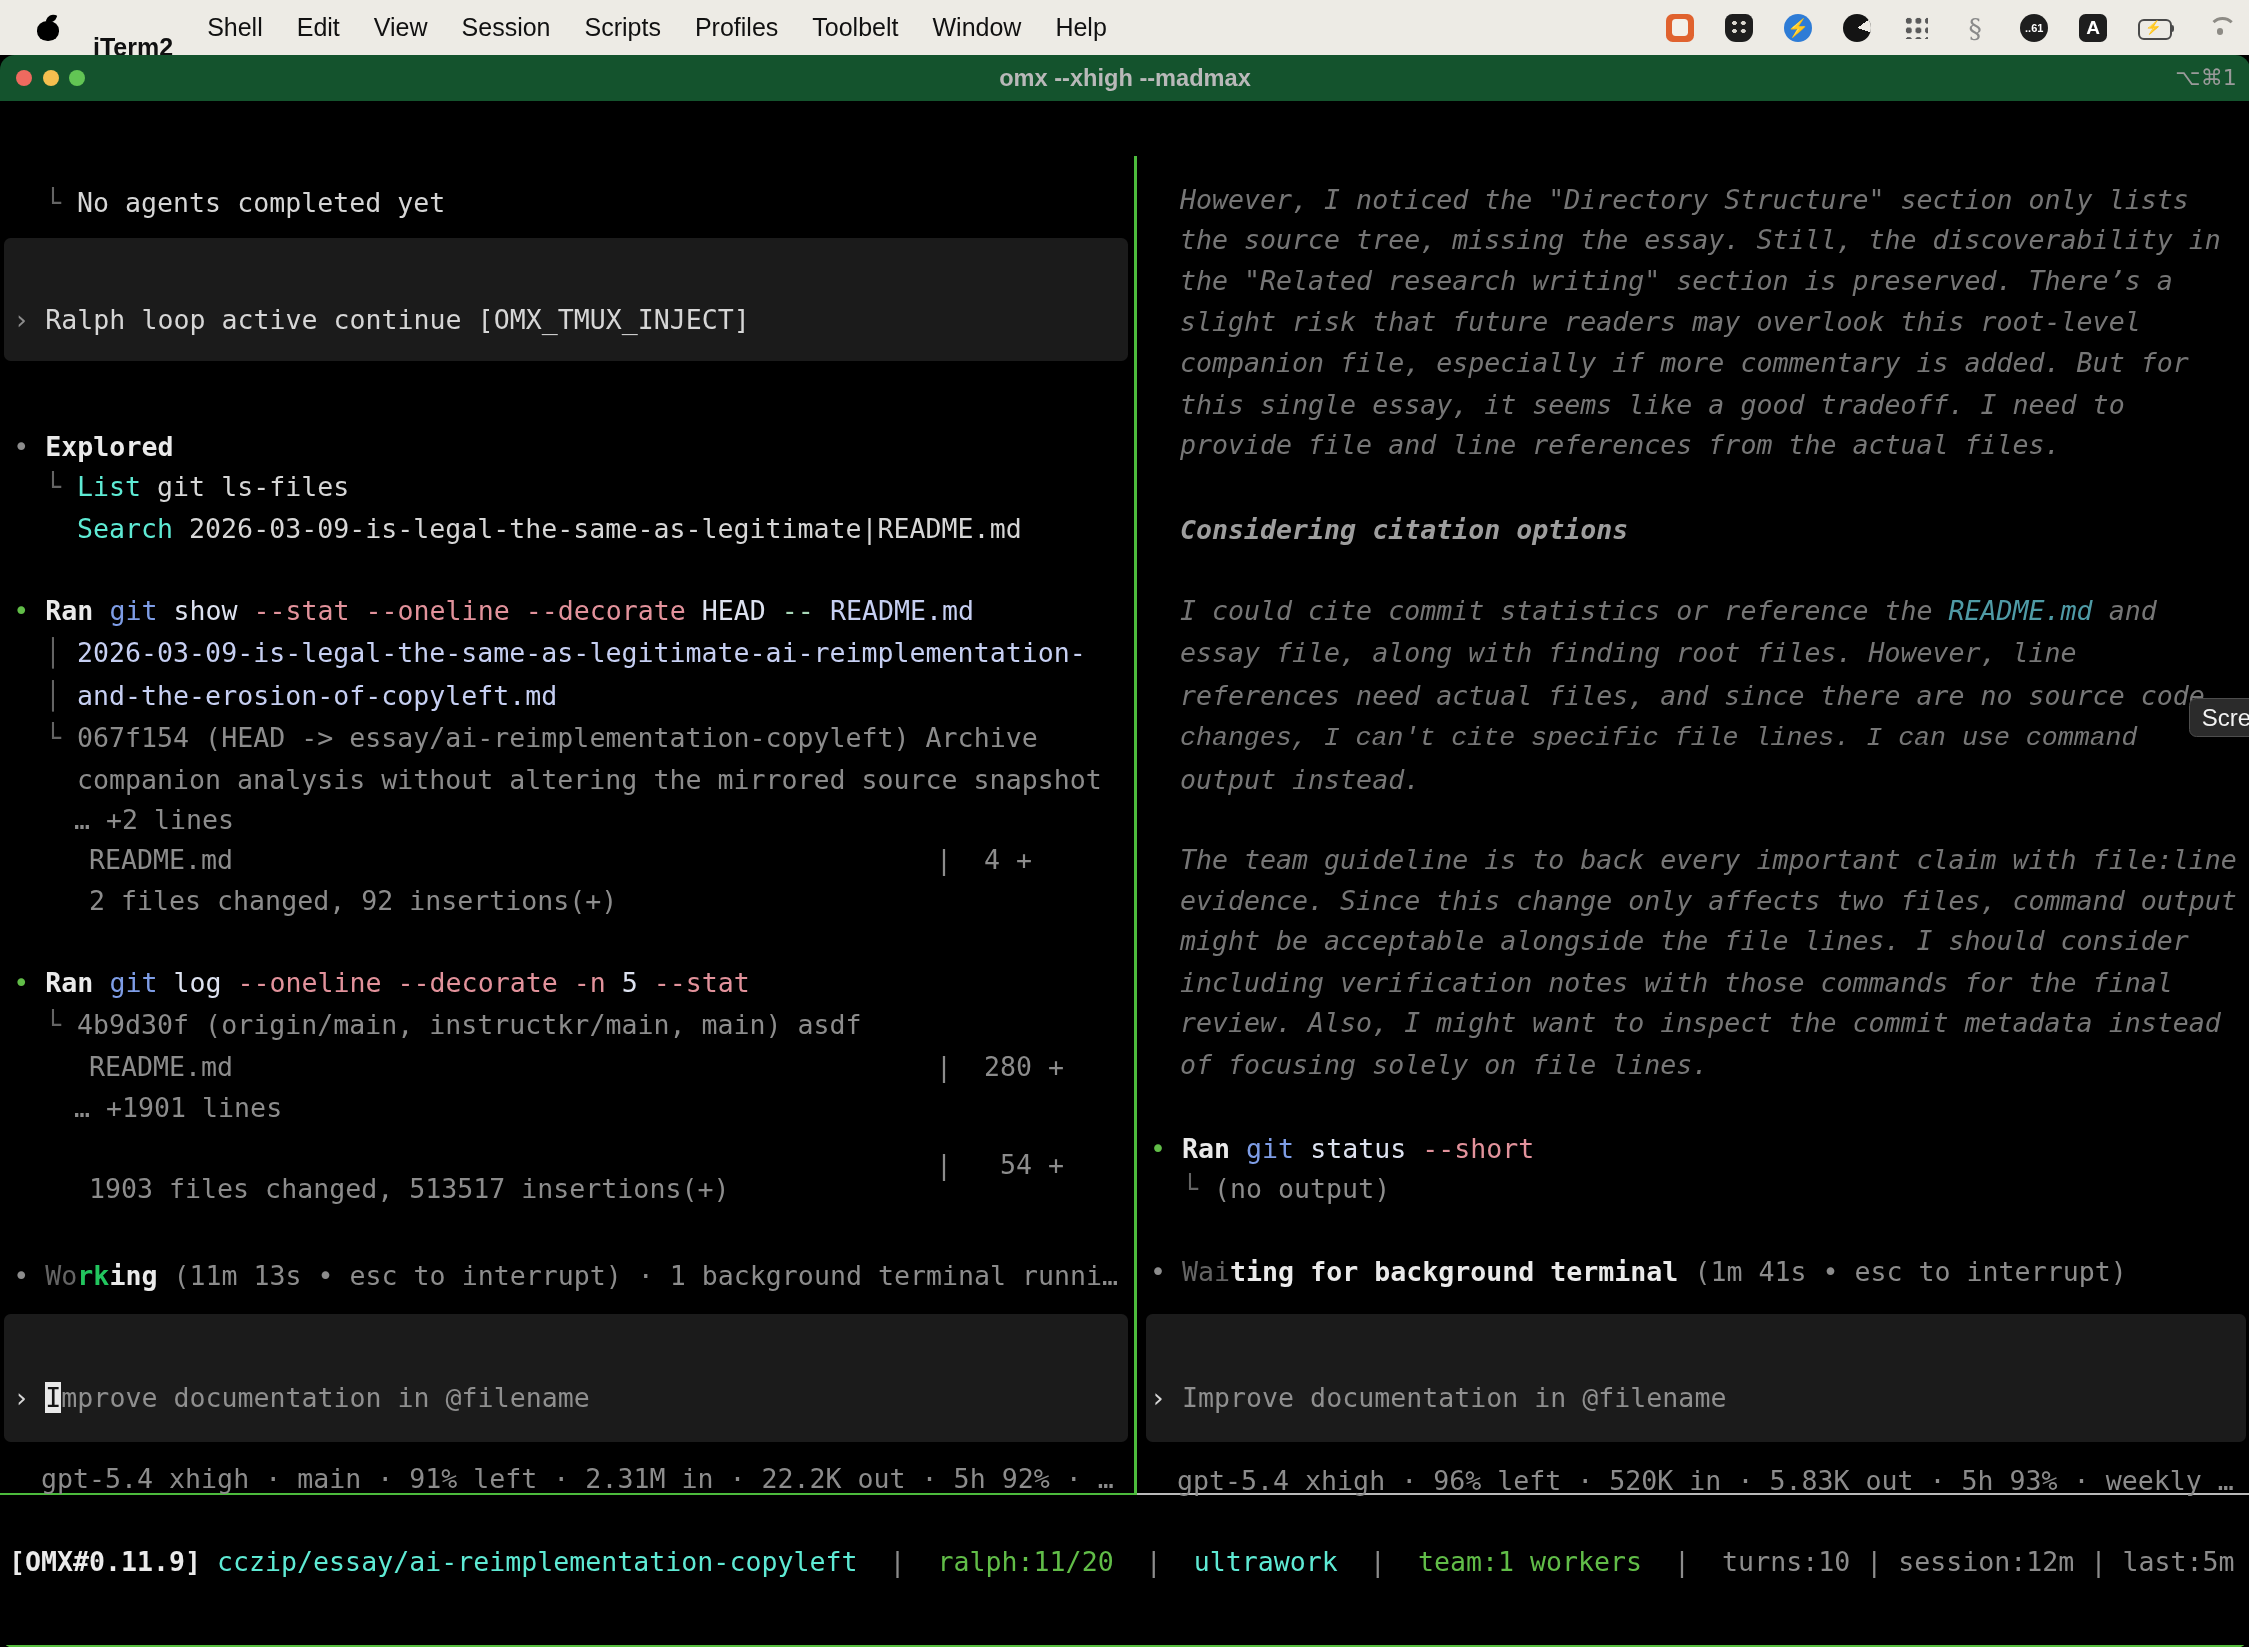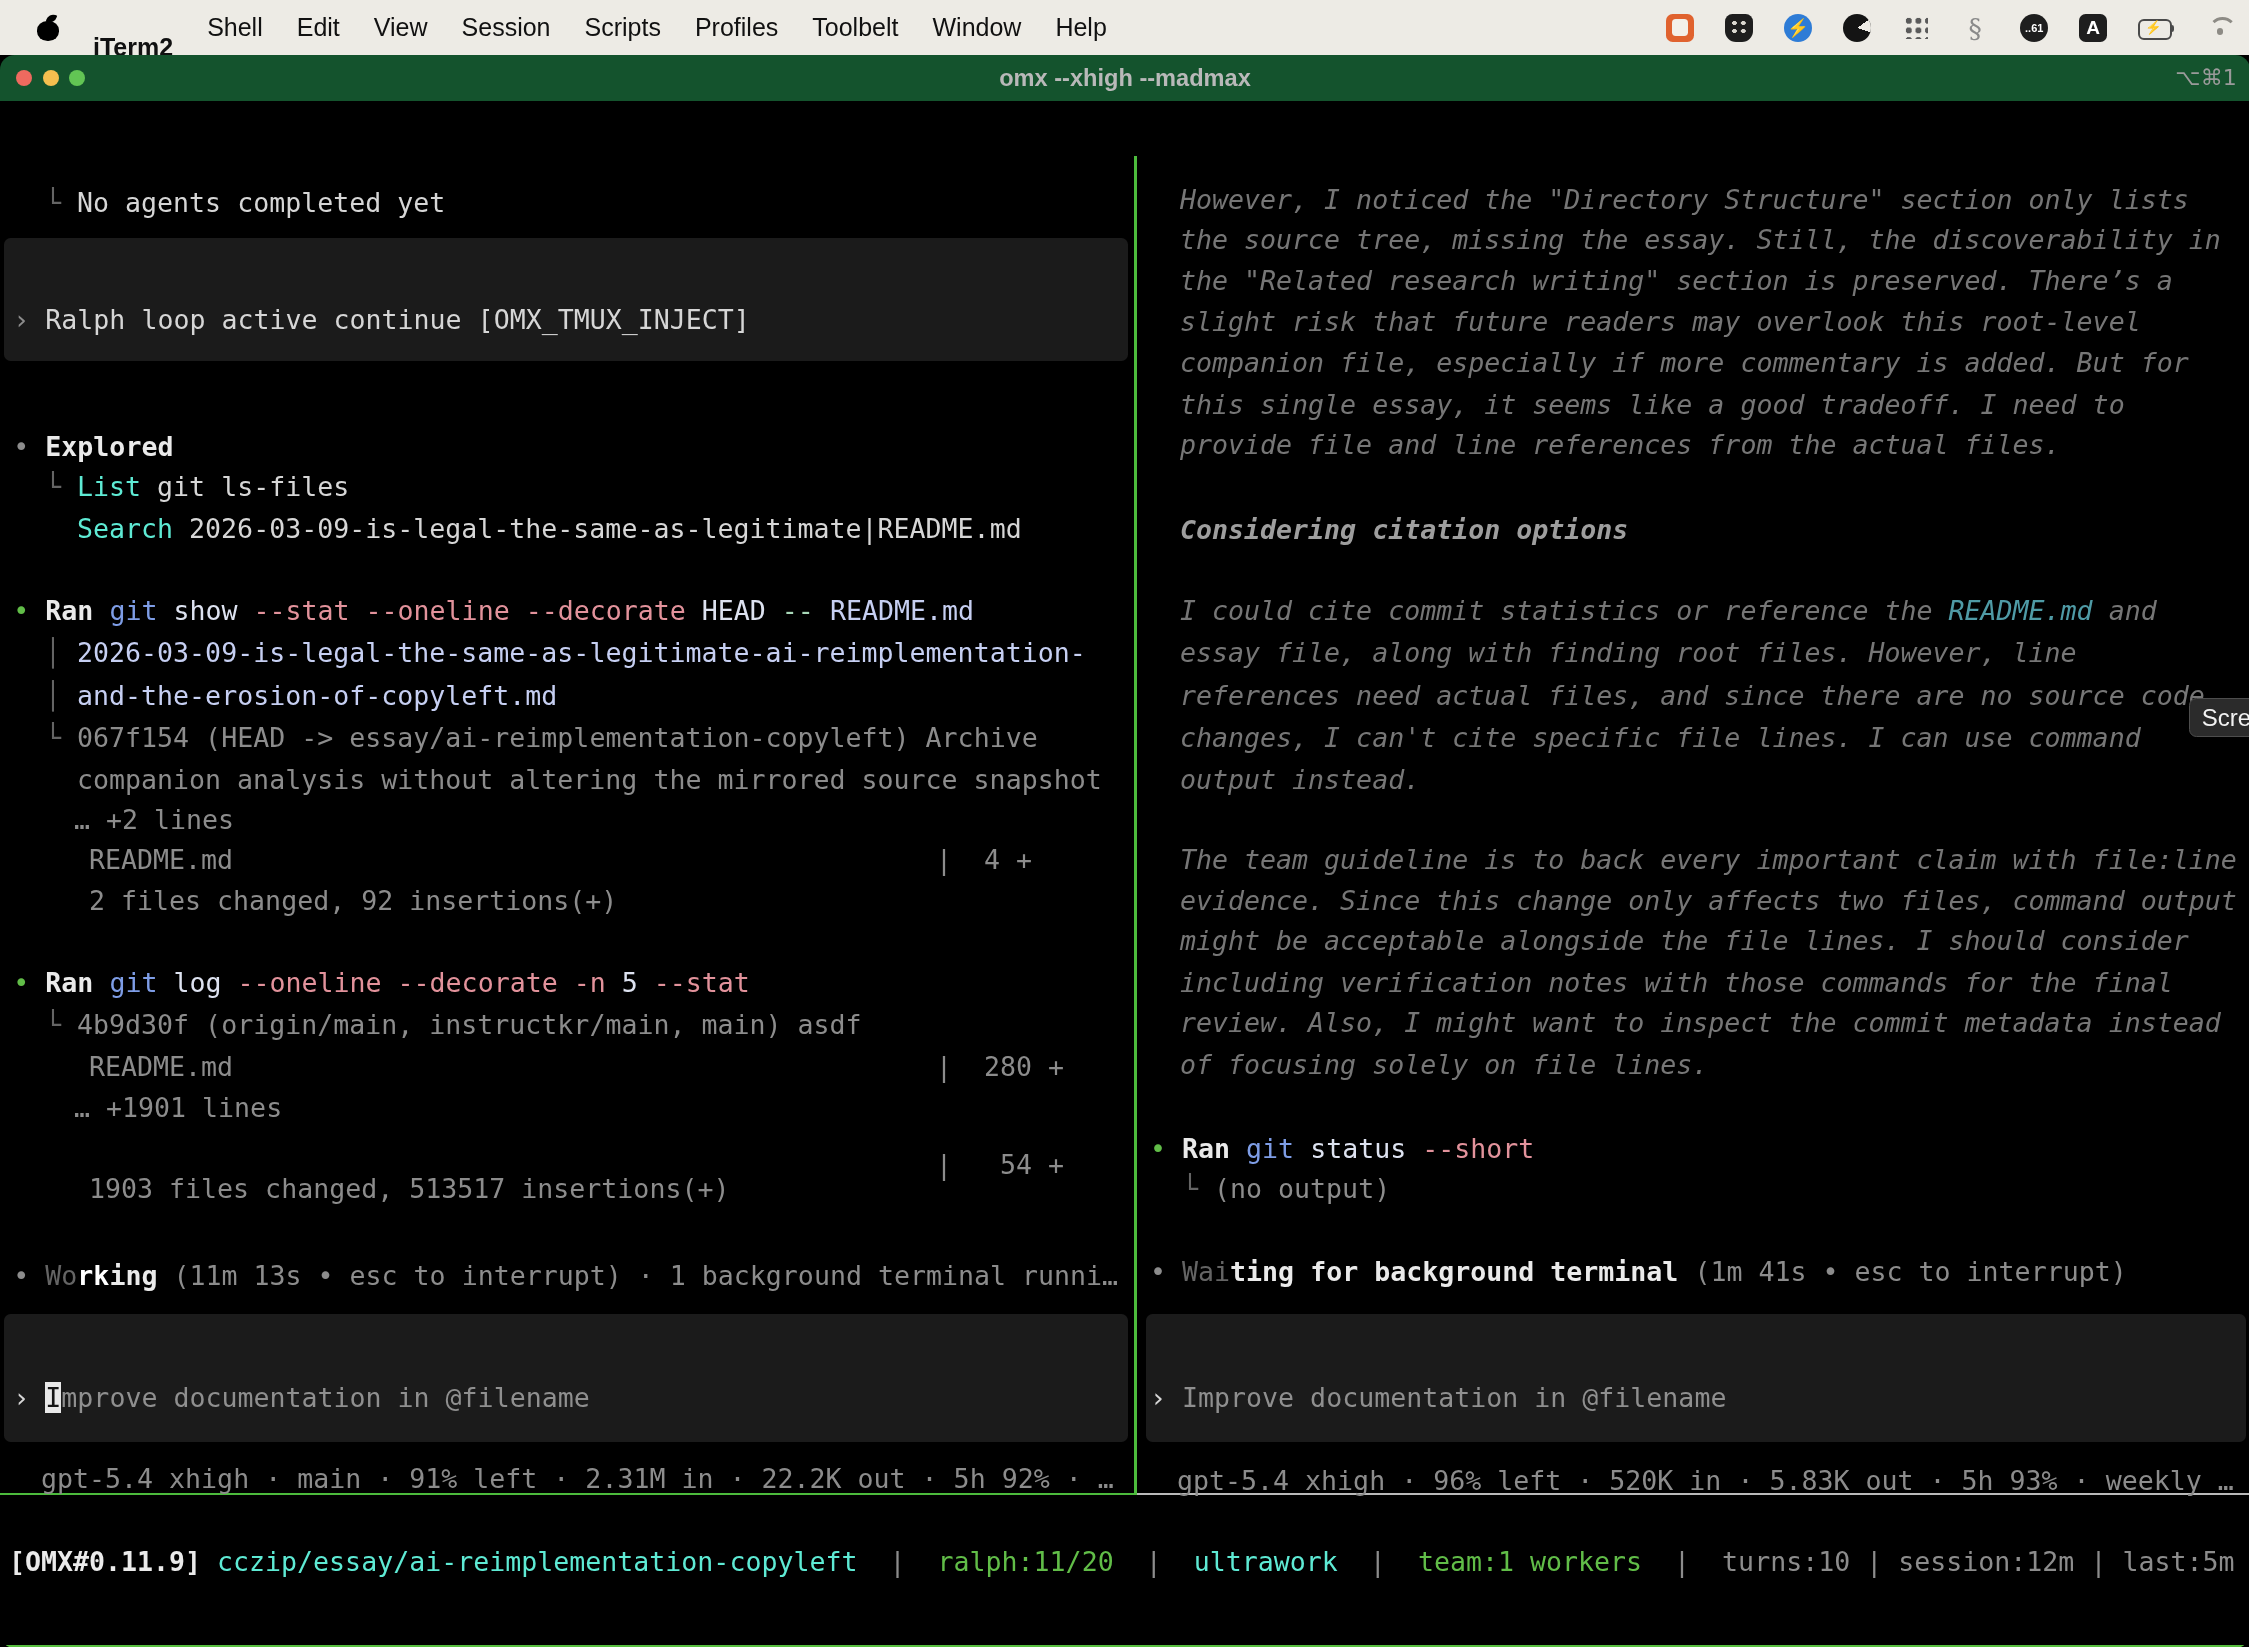--- a/index.html
+++ b/index.html
@@ -57,21 +57,21 @@
     font:400 22px/46px "DejaVu Sans",sans-serif;color:#9a9a9a;}
   
   #term{position:absolute;top:46px;left:0;width:2250px;height:1547px;background:#000;
     font-family:"DejaVu Sans Mono",monospace;font-size:26.6px;}
   .tbox{position:absolute;border-radius:6.6px;}
   .t-line{position:absolute;height:42px;line-height:42px;white-space:pre;}
   .w  {color:#d6d6d6;}
   .wb {color:#eaeaea;font-weight:700;}
   .g  {color:#8c8c8c;}
   .dg {color:#646464;}
-  .mg {color:#ffffff;font-weight:700;}
+  .mg {color:#22c55e;font-weight:700;}
   .cy {color:#5eead4;}
   .bl {color:#7e9de6;}
   .pk {color:#e2929b;}
   .lv {color:#c6cff2;}
   .lw {color:#dde2f0;}
   .gn {color:#a8d8b8;}
   .grn{color:#61bd48;}
   .it {color:#767676;font-style:italic;}
   .itb{color:#9e9e9e;font-style:italic;font-weight:700;}
   .itc{color:#4f9ba6;font-style:italic;}
@@ -159,21 +159,21 @@
       <div class="t-line" style="left: 1180px; top: 118px;"><span class="it">the source tree, missing the essay. Still, the discoverability in</span></div>
       <div class="t-line" style="left: 1180px; top: 159px;"><span class="it">the "Related research writing" section is preserved. There’s a</span></div>
       <div class="t-line" style="left: 1180px; top: 200px;"><span class="it">slight risk that future readers may overlook this root-level</span></div>
       <div class="t-line" style="left: 1180px; top: 241px;"><span class="it">companion file, especially if more commentary is added. But for</span></div>
       <div class="t-line" style="left: 1180px; top: 283px;"><span class="it">this single essay, it seems like a good tradeoff. I need to</span></div>
       <div class="t-line" style="left: 1180px; top: 323px;"><span class="it">provide file and line references from the actual files.</span></div>
       <div class="t-line" style="left: 1180px; top: 408px;"><span class="itb">Considering citation options</span></div>
       <div class="t-line" style="left: 1180px; top: 489px;"><span class="it">I could cite commit statistics or reference the </span><span class="itc">README.md</span><span class="it"> and</span></div>
       <div class="t-line" style="left: 1180px; top: 531px;"><span class="it">essay file, along with finding root files. However, line</span></div>
       <div class="t-line" style="left: 1180px; top: 574px;"><span class="it">references need actual files, and since there are no source code</span></div>
-      <div class="t-line" style="left: 1180px; top: 616px;"><span class="it">changes, I can't cite specific file lines. I can use command</span></div>
+      <div class="t-line" style="left: 1180px; top: 616px; font-family: Liberation Mono, monospace;"><span class="it">changes, I can't cite specific file lines. I can use command</span></div>
       <div class="t-line" style="left: 1180px; top: 658px;"><span class="it">output instead.</span></div>
       <div class="t-line" style="left: 1180px; top: 738px;"><span class="it">The team guideline is to back every important claim with file:line</span></div>
       <div class="t-line" style="left: 1180px; top: 779px;"><span class="it">evidence. Since this change only affects two files, command output</span></div>
       <div class="t-line" style="left: 1180px; top: 819px;"><span class="it">might be acceptable alongside the file lines. I should consider</span></div>
       <div class="t-line" style="left: 1180px; top: 861px;"><span class="it">including verification notes with those commands for the final</span></div>
       <div class="t-line" style="left: 1180px; top: 901px;"><span class="it">review. Also, I might want to inspect the commit metadata instead</span></div>
       <div class="t-line" style="left: 1180px; top: 943px;"><span class="it">of focusing solely on file lines.</span></div>
       <div class="t-line" style="left: 1150px; top: 1027px;"><span class="grn">• </span><span class="wb">Ran </span><span class="bl">git </span><span class="lw">status </span><span class="pk">--short</span></div>
       <div class="t-line" style="left: 1182px; top: 1067px;"><span class="dg">└ </span><span class="g">(no output)</span></div>
       <div class="t-line" style="left: 1150px; top: 1150px;"><span class="g">• </span><span class="dg">Wai</span><span class="wb">ting for background terminal</span><span class="g"> (1m 41s • esc to interrupt)</span></div>

